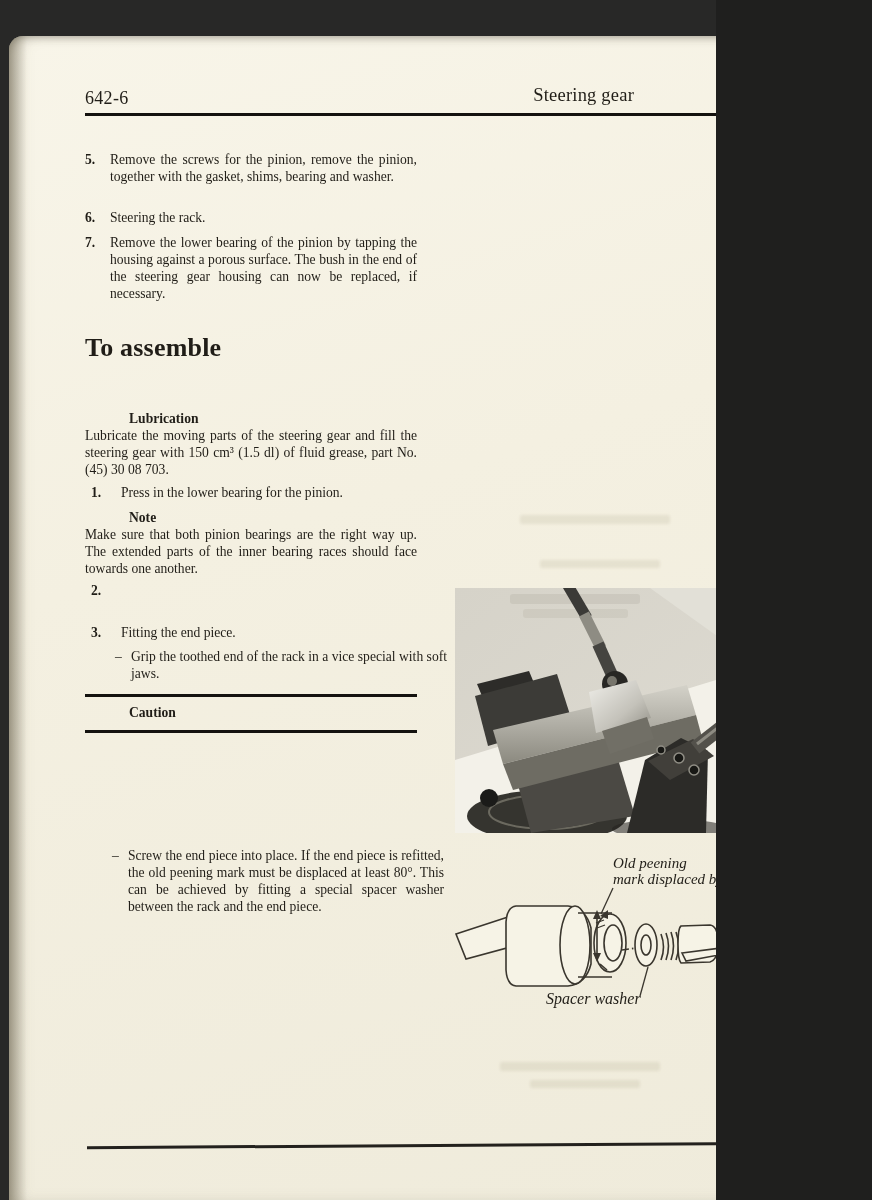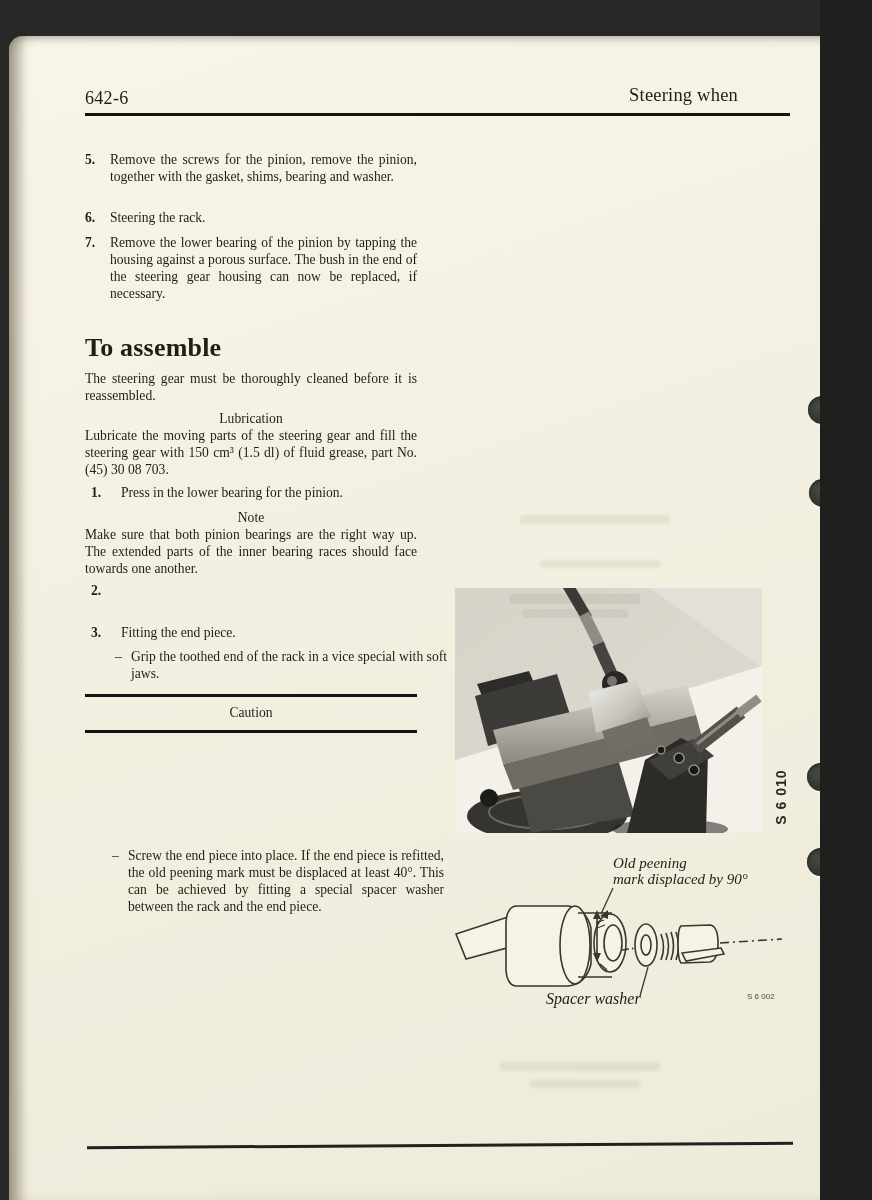--- a/index.html
+++ b/index.html
@@ -1,16 +1,16 @@
 <!DOCTYPE html>
 <html><head>
 <meta charset="utf-8">
 <style>
   html,body{margin:0;padding:0;background:#1f1f1e;}
-  .scan{position:relative;width:820px;height:1200px;background:#282827;overflow:hidden;
+  .scan{position:relative;width:716px;height:1200px;background:#282827;overflow:hidden;
         font-family:"Liberation Serif", serif;color:#201d17;}
   
   .page{position:absolute;left:9px;top:36px;width:847px;height:1164px;
         background:linear-gradient(162deg,#f8f5e9 0%,#f4f0e1 40%,#efebdb 100%);
         border-radius:14px 4px 0 0;
         box-shadow:inset 14px 0 20px -12px rgba(95,88,70,.6), inset 0 6px 10px -6px rgba(60,55,40,.5);}
   .page-edge{position:absolute;left:856px;top:33px;width:16px;height:1167px;
         background:linear-gradient(90deg,#b3ac97 0,#e9e4d1 3px,#ece7d6 100%);}
   .spine{position:absolute;left:9px;top:36px;width:18px;height:1164px;
         background:linear-gradient(90deg,rgba(120,112,90,.45),rgba(120,112,90,0));
@@ -21,21 +21,21 @@
   .hdr-rule{position:absolute;left:85px;top:113px;width:705px;height:3px;background:#14120f;}
   
   .tcol{position:absolute;left:85px;width:332px;font-size:13.6px;line-height:17px;text-align:justify;}
   .step{display:flex;}
   .step .n{width:25px;flex:0 0 25px;font-weight:bold;}
   .step .b{flex:1;}
   .sub{display:flex;padding-left:30px;}
   .sub .d{width:16px;flex:0 0 16px;}
   .sub .b{flex:1;}
   .h1{font-size:26px;font-weight:bold;letter-spacing:.2px;line-height:24px;text-align:left;}
-  .h2{font-weight:normal;text-align:center;}
+  .h2{font-weight:bold;text-align:left;margin-left:44px;}
   .caution{border-top:3px solid #14120f;border-bottom:3px solid #14120f;padding:7px 0 9px 0;}
   .botrule{position:absolute;left:87px;top:1144px;width:706px;height:3px;background:#23211d;
            transform:rotate(-.35deg);}
   
   .hole{position:absolute;width:28px;height:28px;border-radius:50%;
         background:radial-gradient(circle at 42% 38%,#454a45 0%,#343833 55%,#272b27 100%);
         box-shadow:1px 2px 0 rgba(255,255,255,.75), inset 0 1px 2px rgba(0,0,0,.6);}
   
   .photo{position:absolute;left:455px;top:588px;width:307px;height:245px;}
   .vref{position:absolute;left:781px;top:797px;transform:translate(-50%,-50%) rotate(-90deg);
@@ -48,38 +48,37 @@
 </head>
 <body>
 
 <div class="scan">
 
   <div class="page"></div>
   <div class="page-edge"></div>
   <div class="spine"></div>
 
   <div class="hdr-code">642-6</div>
-  <div class="hdr-title">Steering when</div>
+  <div class="hdr-title">Steering gear</div>
   <div class="hdr-rule"></div>
 
   <div class="tcol step" style="top:151px;">
     <span class="n">5.</span>
     <span class="b">Remove the screws for the pinion, remove the pinion, together with the gasket, shims, bearing and washer.</span>
   </div>
   <div class="tcol step" style="top:209px;">
     <span class="n">6.</span>
     <span class="b">Steering the rack.</span>
   </div>
   <div class="tcol step" style="top:234px;">
     <span class="n">7.</span>
     <span class="b">Remove the lower bearing of the pinion by tapping the housing against a porous surface. The bush in the end of the steering gear housing can now be replaced, if necessary.</span>
   </div>
 
   <div class="tcol h1" style="top:336px;">To assemble</div>
-  <div class="tcol" style="top:370px;">The steering gear must be thoroughly cleaned before it is reassembled.</div>
 
   <div class="tcol h2" style="top:410px;">Lubrication</div>
   <div class="tcol" style="top:427px;">Lubricate the moving parts of the steering gear and fill the steering gear with 150 cm³ (1.5 dl) of fluid grease, part No. (45) 30 08 703.</div>
 
   <div class="tcol step" style="top:484px;">
     <span class="n" style="padding-left:6px;width:30px;flex-basis:30px;">1.</span>
     <span class="b">Press in the lower bearing for the pinion.</span>
   </div>
 
   <div class="tcol" style="top:526px;">Make sure that both pinion bearings are the right way up. The extended parts of the inner bearing races should face towards one another.</div>
@@ -96,21 +95,21 @@
     <span class="d">–</span>
     <span class="b">Grip the toothed end of the rack in a vice special with soft jaws.</span>
   </div>
 
   <div class="tcol caution" style="top:694px;">
     <div class="h2">Caution</div>
   </div>
 
   <div class="tcol sub" style="top:847px;padding-left:27px;">
     <span class="d">–</span>
-    <span class="b">Screw the end piece into place. If the end piece is refitted, the old peening mark must be displaced at least 40°. This can be achieved by fitting a special spacer washer between the rack and the end piece.</span>
+    <span class="b">Screw the end piece into place. If the end piece is refitted, the old peening mark must be displaced at least 80°. This can be achieved by fitting a special spacer washer between the rack and the end piece.</span>
   </div>
 
   <div class="ghost" style="left:520px;top:515px;width:150px;height:9px;"></div>
   <div class="ghost" style="left:540px;top:560px;width:120px;height:8px;"></div>
   <div class="ghost" style="left:500px;top:1062px;width:160px;height:9px;"></div>
   <div class="ghost" style="left:530px;top:1080px;width:110px;height:8px;"></div>
 
   <svg class="photo" viewBox="0 0 307 245">
     <defs>
       <linearGradient id="pbg" x1="0" y1="0" x2="1" y2="1">

